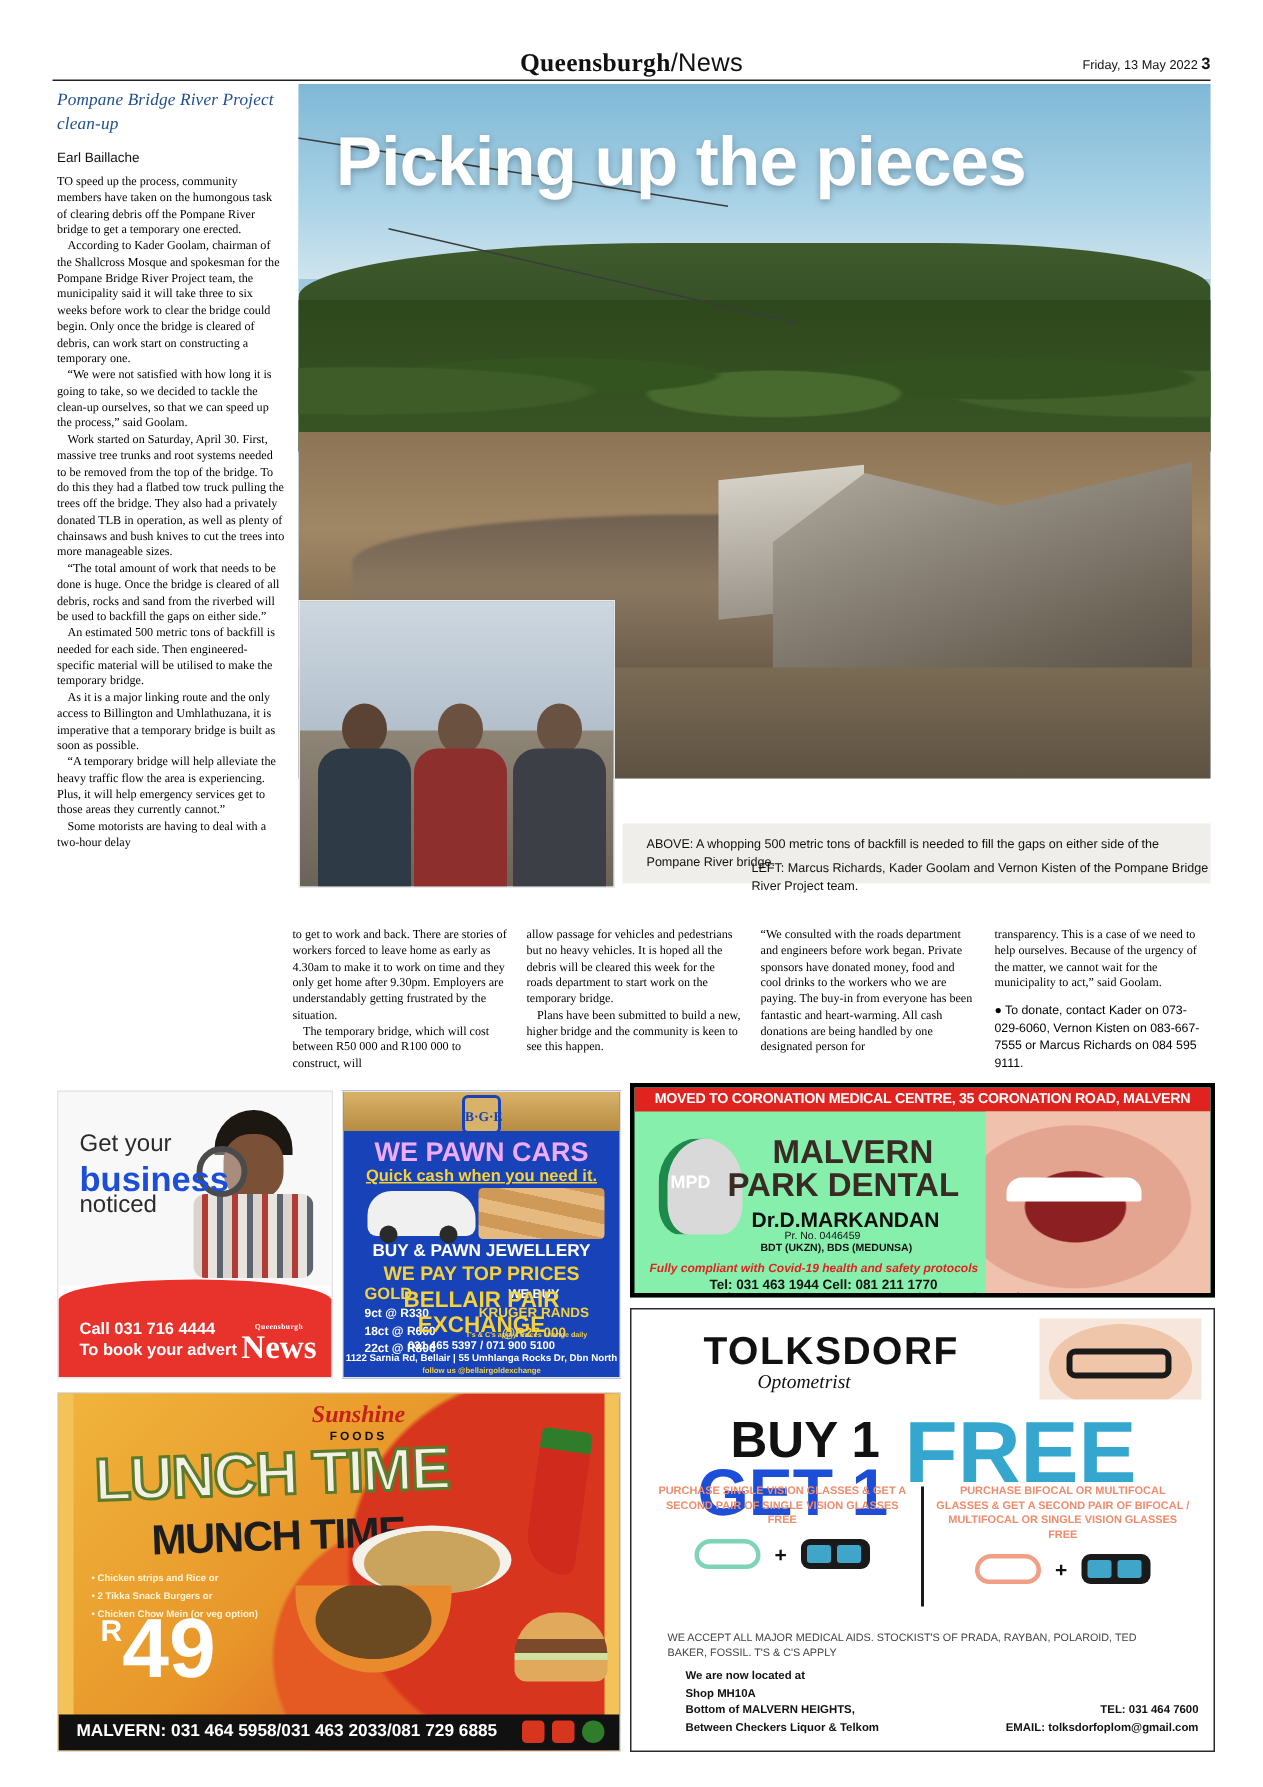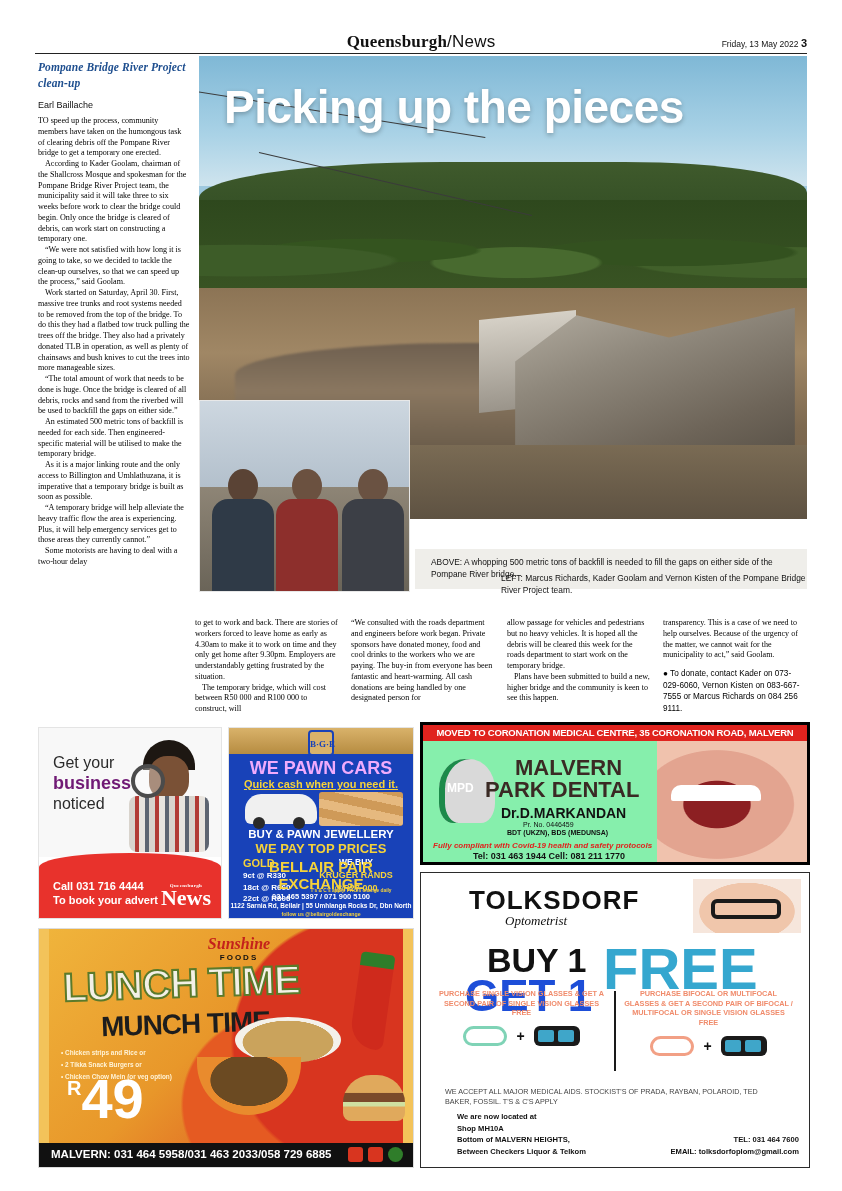--- a/index.html
+++ b/index.html
@@ -22,21 +22,21 @@
   .masthead-date {
     position: absolute; right: 0; bottom: 3px;
     font-family: "Liberation Sans", sans-serif; font-size: 8.5px; color:#111;
   }
   .masthead-date .pg { font-weight: 700; font-size: 11px; }
   .rule-top { position:absolute; left:35px; top:53px; width:772px; height:1.2px; background:#222; }
 
   
   .kicker {
     position:absolute; left:38px; top:60px; width:152px;
-    font-family:"Liberation Serif", serif; font-style: italic; font-weight:700;
+    font-family:"Liberation Serif", serif; font-style: italic; font-weight:400;
     font-size: 11.5px; line-height: 1.35; color:#1f4f8f; letter-spacing:.1px;
   }
   .byline {
     position:absolute; left:38px; top:100px; width:152px;
     font-family:"Liberation Sans", sans-serif; font-size:9px; color:#111;
   }
   .col { font-size: 8.1px; line-height: 1.33; color:#000; text-align: left; }
   .col p { text-indent: 7px; margin:0; }
   .col p.first { text-indent: 0; }
   #left-col { position:absolute; left:38px; top:116px; width:152px; }
@@ -137,21 +137,21 @@
   .ad { position:absolute; overflow:hidden; }
 
   
   #ad-business { left:38px; top:727px; width:184px; height:192px; background:#fff; border:1px solid #e4e4e4; }
   #ad-business .white-top { position:absolute; inset:0 0 32% 0; background:#f8f8f8; }
   #ad-business .red-bottom {
     position:absolute; left:0; right:0; bottom:0; height:34%;
     background:#e8322c; border-radius:60% 60% 0 0 / 26% 26% 0 0;
   }
   #ad-business .t1 { position:absolute; left:14px; top:26px; font-family:"Liberation Sans",sans-serif; font-size:16px; color:#2b2b2b; }
-  #ad-business .t2 { position:absolute; left:14px; top:45px; font-family:"Liberation Sans",sans-serif; font-weight:700; font-size:18px; color:#701a75; }
+  #ad-business .t2 { position:absolute; left:14px; top:45px; font-family:"Liberation Sans",sans-serif; font-weight:700; font-size:23px; color:#1d4ed8; }
   #ad-business .t3 { position:absolute; left:14px; top:67px; font-family:"Liberation Sans",sans-serif; font-size:16px; color:#2b2b2b; }
   #ad-business .man { position:absolute; right:6px; top:12px; width:92px; height:112px; }
   #ad-business .man .hair { position:absolute; left:20px; top:0; width:52px; height:30px; background:#1d1712; border-radius:26px 26px 0 0; }
   #ad-business .man .face { position:absolute; left:26px; top:16px; width:40px; height:44px; background:#7a5136; border-radius:18px; }
   #ad-business .man .shirt { position:absolute; left:6px; top:56px; width:80px; height:56px;
      background:repeating-linear-gradient(90deg,#d9d4cd 0 6px,#b23b35 6px 10px,#e8e4de 10px 16px,#5d6470 16px 20px); border-radius:8px; }
   #ad-business .man .lens { position:absolute; left:8px; top:24px; width:34px; height:34px; border:4px solid #4b4b4b; border-radius:50%; background:rgba(255,255,255,.35); }
   #ad-business .call { position:absolute; left:14px; bottom:26px; font-family:"Liberation Sans",sans-serif; font-weight:700; font-size:11px; color:#fff; }
   #ad-business .book { position:absolute; left:14px; bottom:12px; font-family:"Liberation Sans",sans-serif; font-weight:700; font-size:11px; color:#fff; }
   #ad-business .logo { position:absolute; right:10px; bottom:10px; text-align:center; color:#fff; font-family:"Liberation Serif",serif; }
@@ -344,29 +344,29 @@
     <p>“A temporary bridge will help alleviate the heavy traffic flow the area is experiencing. Plus, it will help emergency services get to those areas they currently cannot.”</p>
     <p>Some motorists are having to deal with a two-hour delay</p>
   </div>
 
   <div class="body-cols">
     <div class="col">
       <p class="first">to get to work and back. There are stories of workers forced to leave home as early as 4.30am to make it to work on time and they only get home after 9.30pm. Employers are understandably getting frustrated by the situation.</p>
       <p>The temporary bridge, which will cost between R50 000 and R100 000 to construct, will</p>
     </div>
     <div class="col">
-      <p class="first">“We consulted with the roads department and engineers before work began. Private sponsors have donated money, food and cool drinks to the workers who we are paying. The buy-in from everyone has been fantastic and heart-warming. All cash donations are being handled by one designated person for</p>
-    </div>
-    <div class="col">
       <p class="first">allow passage for vehicles and pedestrians but no heavy vehicles. It is hoped all the debris will be cleared this week for the roads department to start work on the temporary bridge.</p>
       <p>Plans have been submitted to build a new, higher bridge and the community is keen to see this happen.</p>
     </div>
     <div class="col">
+      <p class="first">“We consulted with the roads department and engineers before work began. Private sponsors have donated money, food and cool drinks to the workers who we are paying. The buy-in from everyone has been fantastic and heart-warming. All cash donations are being handled by one designated person for</p>
+    </div>
+    <div class="col">
       <p class="first">transparency. This is a case of we need to help ourselves. Because of the urgency of the matter, we cannot wait for the municipality to act,” said Goolam.</p>
-      <div class="donate">● To donate, contact Kader on 073-029-6060, Vernon Kisten on 083-667-7555 or Marcus Richards on 084 256 9111.</div>
+      <div class="donate">● To donate, contact Kader on 073-029-6060, Vernon Kisten on 083-667-7555 or Marcus Richards on 084 595 9111.</div>
     </div>
   </div>
 
   <div class="ad" id="ad-business">
     <div class="white-top"></div>
     <div class="man">
       <div class="hair"></div>
       <div class="face"></div>
       <div class="shirt"></div>
       <div class="lens"></div>
@@ -478,21 +478,21 @@
 • 2 Tikka Snack Burgers or
 • Chicken Chow Mein (or veg option)</div>
     <div class="price">
       <span class="r">R</span><span class="n">49</span>
     </div>
     <div class="plate"></div>
     <div class="bowl"></div>
     <div class="burger1"></div>
     <div class="burger2"></div>
     <div class="footer">
-      <div class="phone">MALVERN: 031 464 5958/031 463 2033/058 729 6885</div>
+      <div class="phone">MALVERN: 031 464 5958/031 463 2033/081 729 6885</div>
       <div class="icons">
         <i class="fb"></i>
         <i class="ig"></i>
         <i class="sn"></i>
       </div>
     </div>
   </div>
 
 </div>
 

